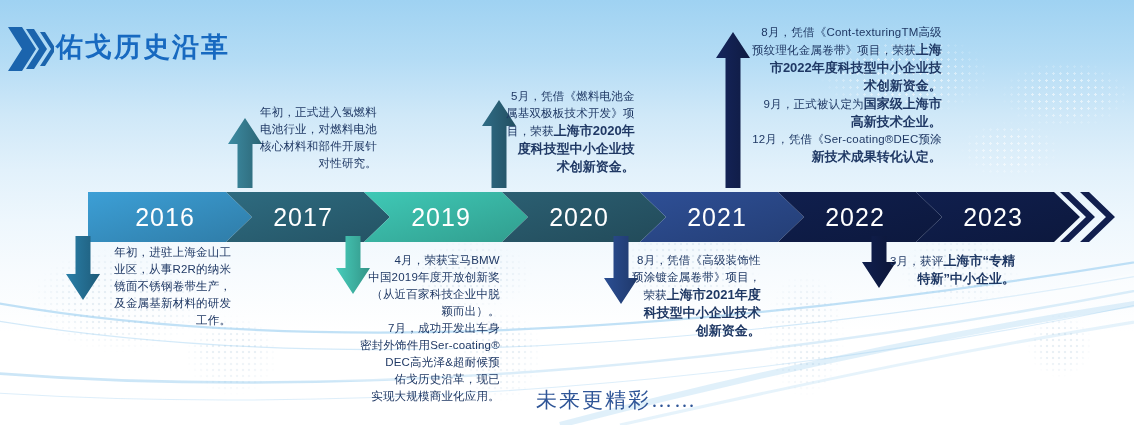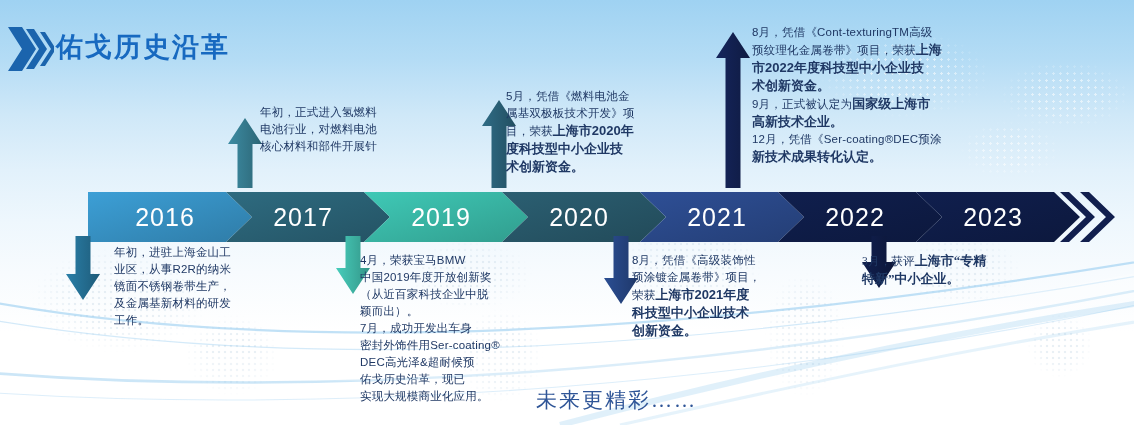--- a/index.html
+++ b/index.html
@@ -78,20 +78,21 @@
   }
   
   .conn{position:absolute;}
   
   .tb{
     position:absolute;
     color:#1f3864;
     font-size:11.5px;
     line-height:17px;
     letter-spacing:.2px;
+    text-align:right;
   }
   .tb b{font-weight:bold;font-size:13px;letter-spacing:0;}
   .tb .ln{display:block;white-space:nowrap;}
   .future{
     position:absolute;left:536px;top:386px;
     font-family:"Liberation Serif","DejaVu Serif",serif;
     font-size:21px;color:#2f5597;letter-spacing:2px;white-space:nowrap;
   }
 </style>
 </head>
@@ -228,20 +229,21 @@
         <span class="ln"><span>年初，进驻上海金山工</span></span>
         <span class="ln"><span>业区，从事R2R的纳米</span></span>
         <span class="ln"><span>镜面不锈钢卷带生产，</span></span>
         <span class="ln"><span>及金属基新材料的研发</span></span>
         <span class="ln"><span>工作。</span></span>
       </div>
       <div class="tb" style="left: 260px; top: 104px;">
         <span class="ln"><span>年初，正式进入氢燃料</span></span>
         <span class="ln"><span>电池行业，对燃料电池</span></span>
         <span class="ln"><span>核心材料和部件开展针</span></span>
+        <span class="ln"><span>对性研究。</span></span>
       </div>
       <div class="tb" style="left: 360px; top: 252px;">
         <span class="ln"><span>4月，荣获宝马BMW</span></span>
         <span class="ln"><span>中国2019年度开放创新奖</span></span>
         <span class="ln"><span>（从近百家科技企业中脱</span></span>
         <span class="ln"><span>颖而出）。</span></span>
         <span class="ln"><span>7月，成功开发出车身</span></span>
         <span class="ln"><span>密封外饰件用Ser-coating®</span></span>
         <span class="ln"><span>DEC高光泽&amp;超耐候预</span></span>
         <span class="ln"><span>佑戈历史沿革，现已</span></span>
@@ -264,20 +266,20 @@
       <div class="tb" style="left: 752px; top: 24px;">
         <span class="ln"><span>8月，凭借《Cont-texturingTM高级</span></span>
         <span class="ln"><span>预纹理化金属卷带》项目，荣获</span><b>上海</b></span>
         <span class="ln"><b>市2022年度科技型中小企业技</b></span>
         <span class="ln"><b>术创新资金。</b></span>
         <span class="ln"><span>9月，正式被认定为</span><b>国家级上海市</b></span>
         <span class="ln"><b>高新技术企业。</b></span>
         <span class="ln"><span>12月，凭借《Ser-coating®DEC预涂</span></span>
         <span class="ln"><b>新技术成果转化认定。</b></span>
       </div>
-      <div class="tb" style="left: 862px; top: 252px; font-family: Liberation Serif, serif;">
+      <div class="tb" style="left: 890px; top: 252px;">
         <span class="ln"><span>3月，获评</span><b>上海市“专精</b></span>
         <span class="ln"><b>特新”中小企业。</b></span>
       </div>
     </div>
 
   <div class="future">未来更精彩……</div>
 </div>
 
 </body></html>

